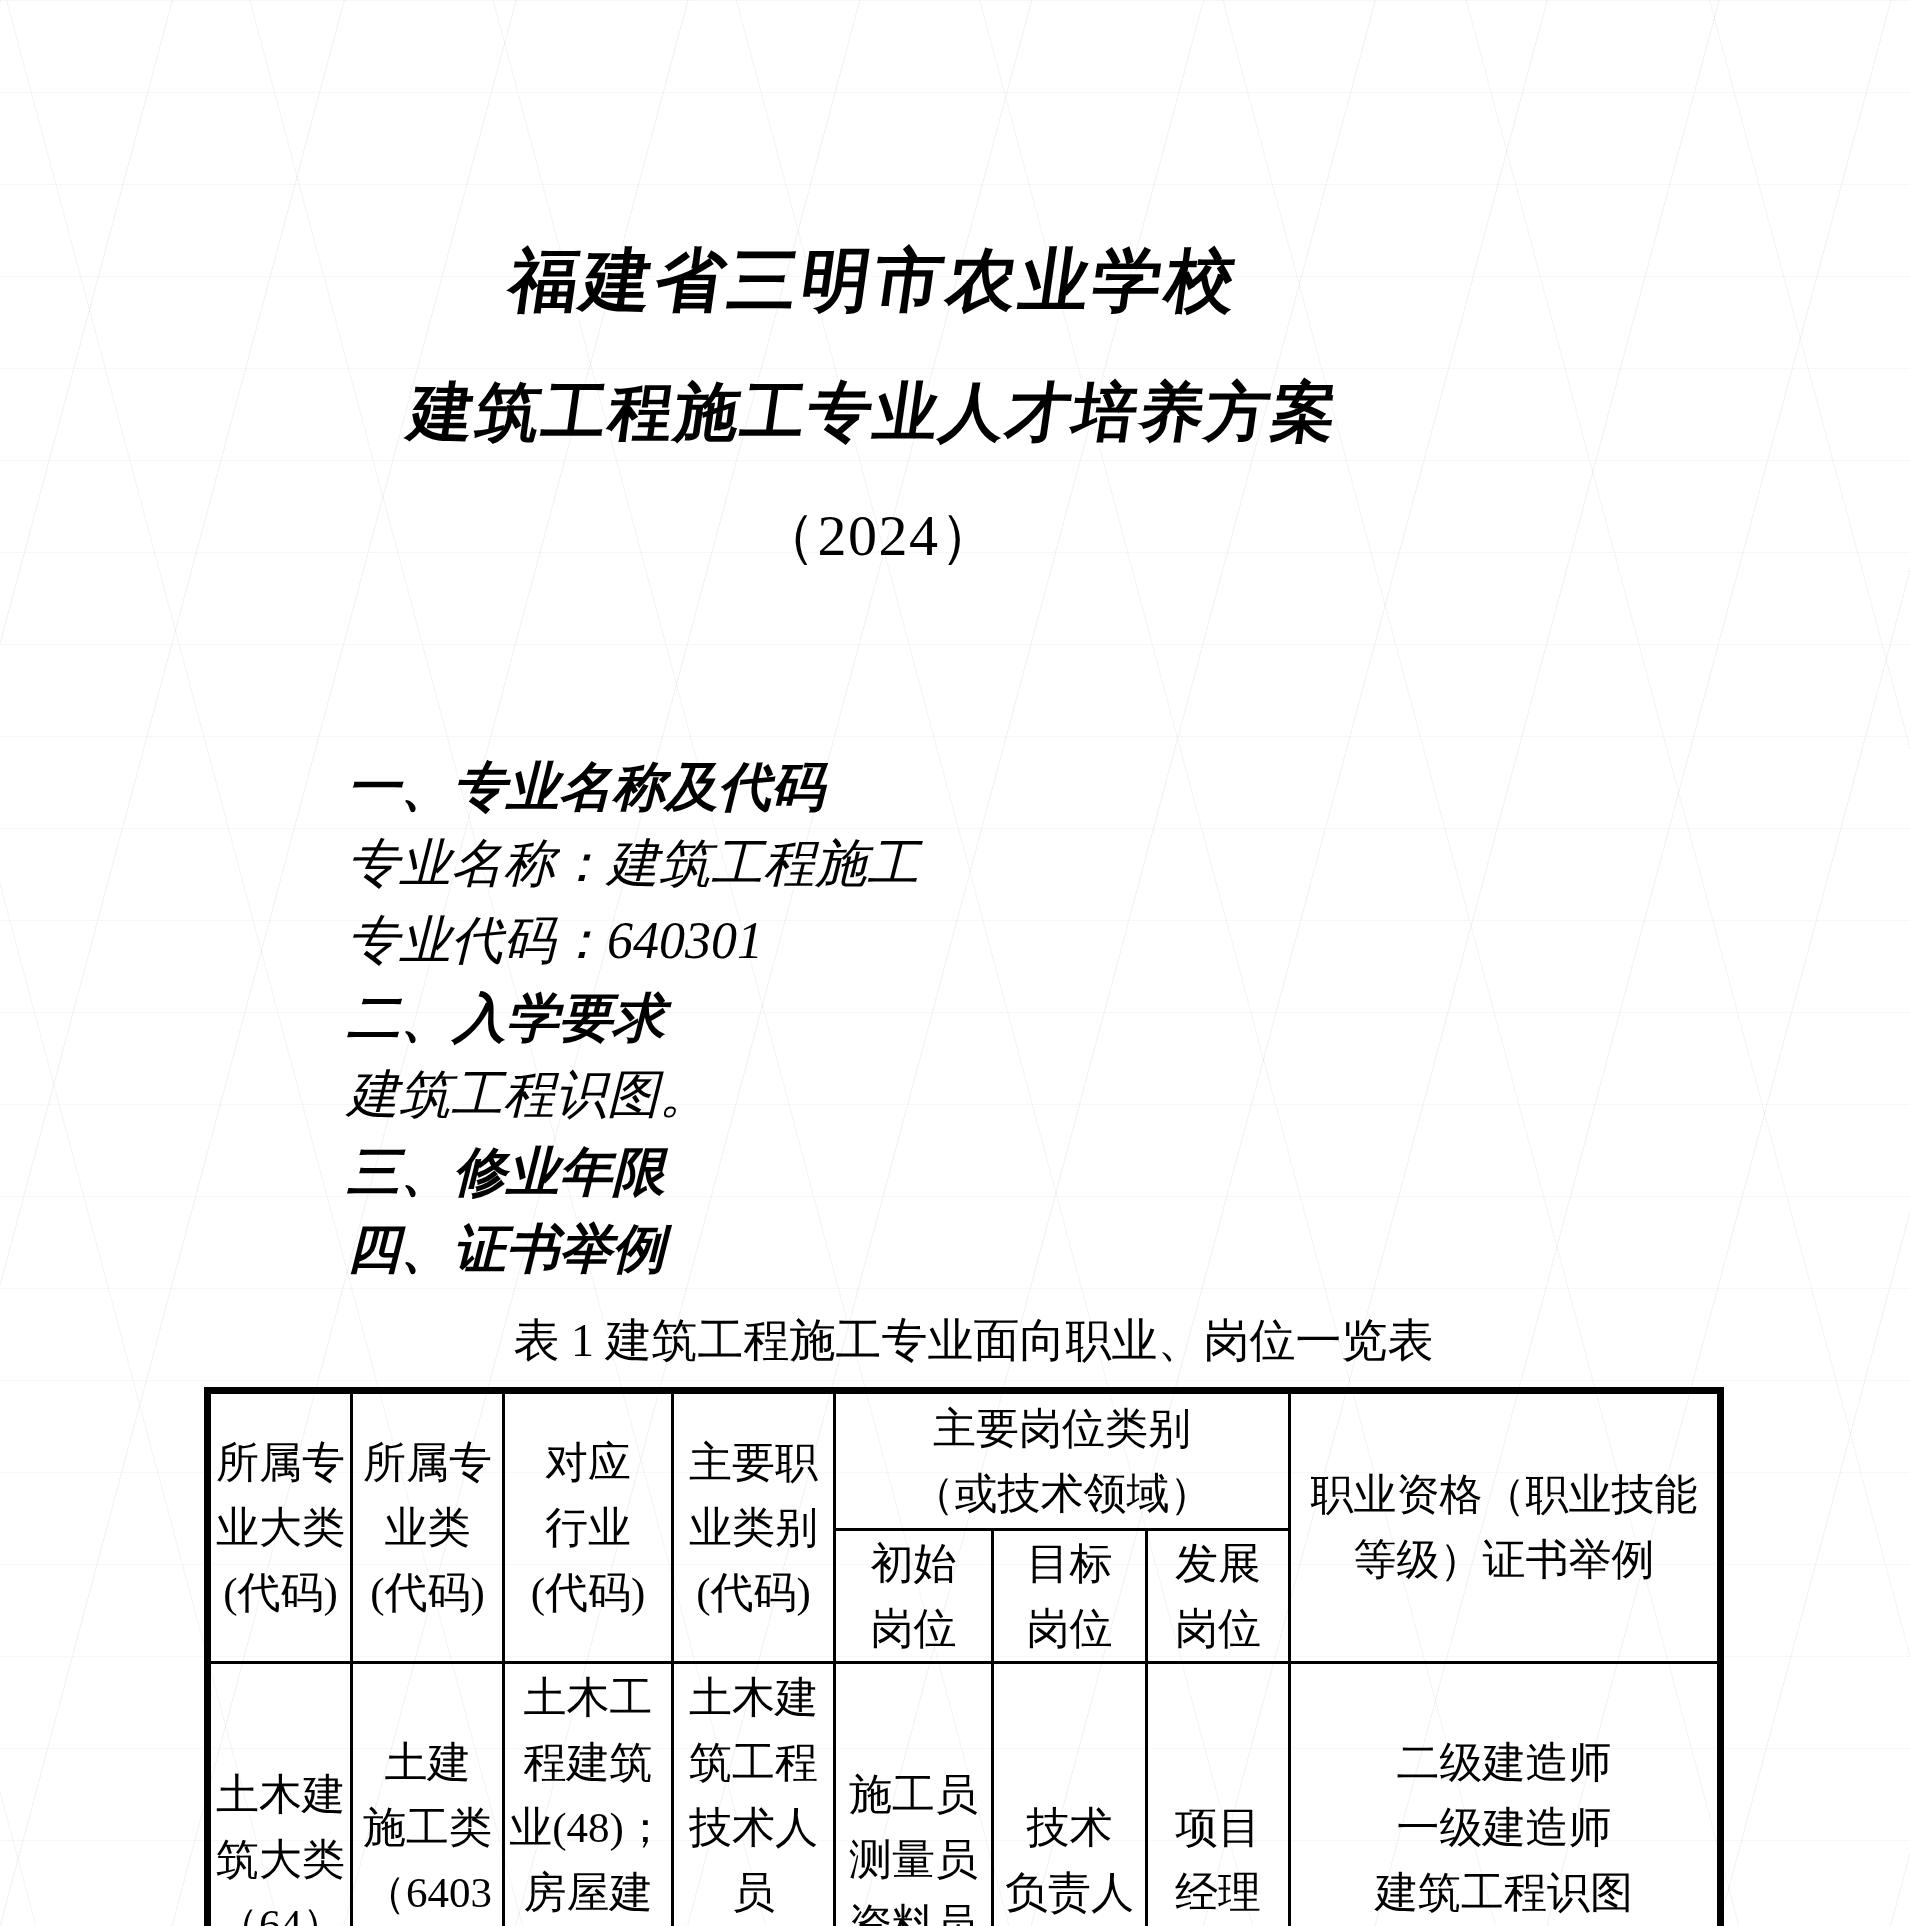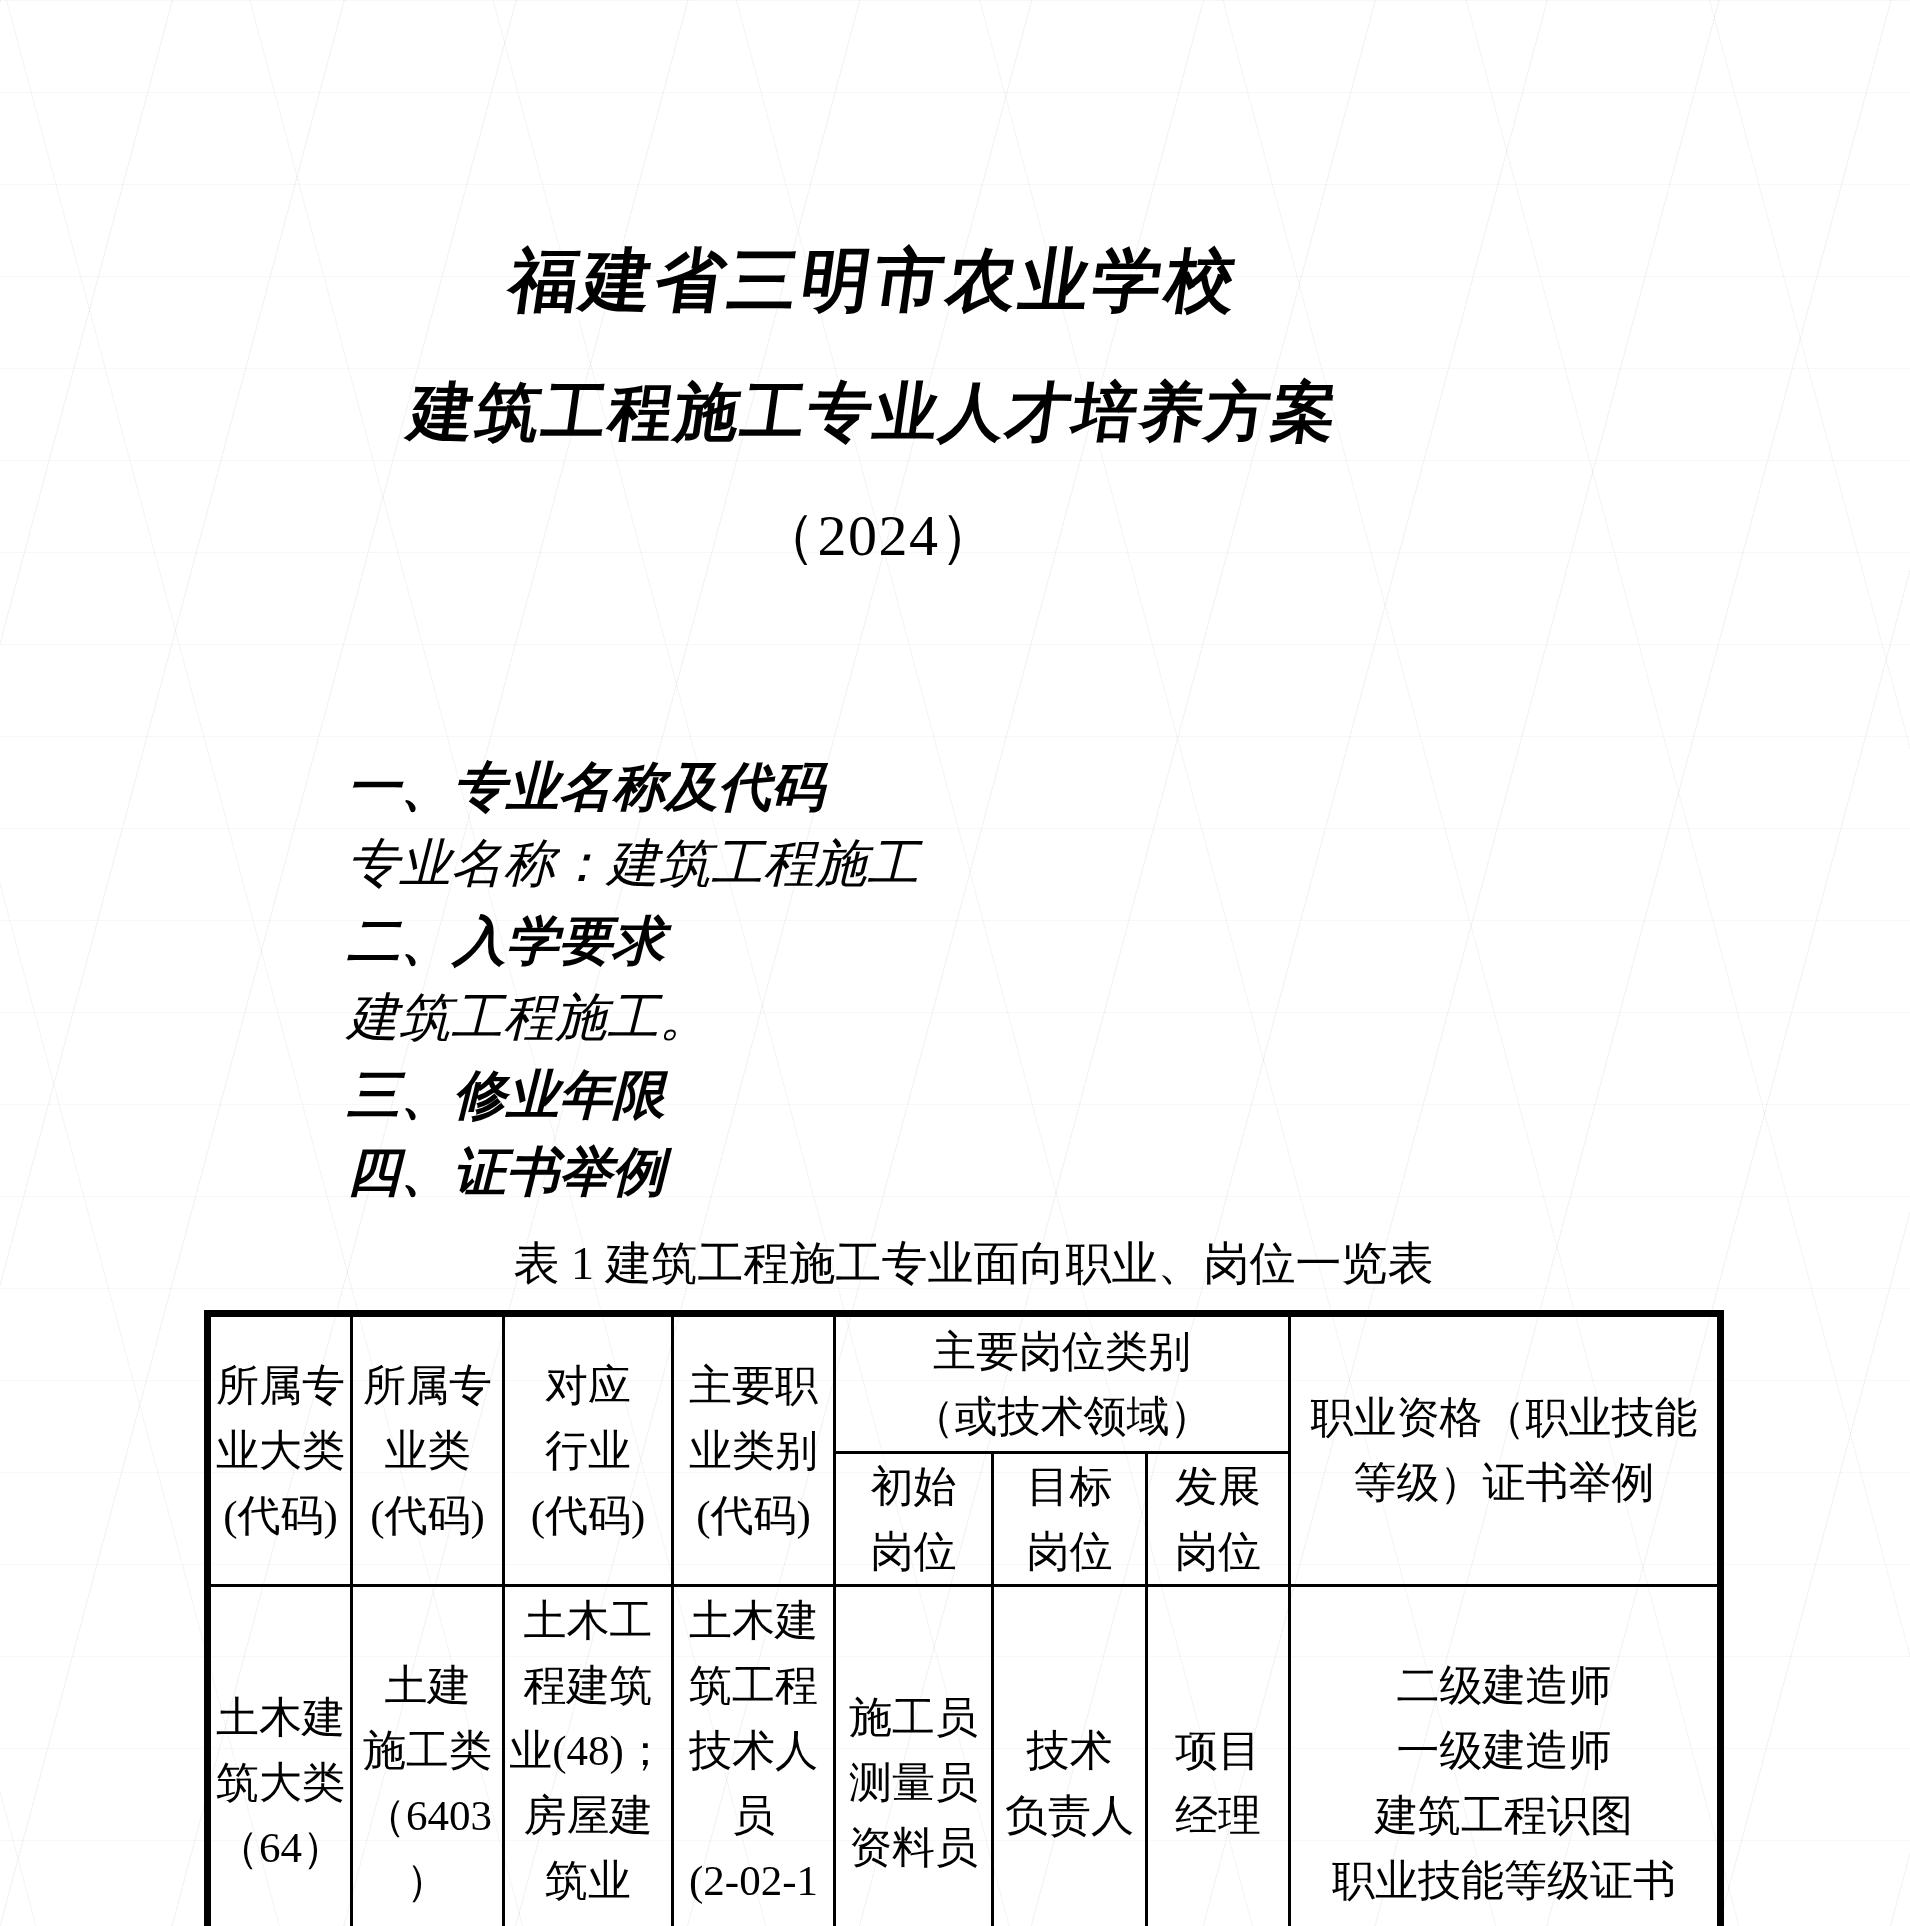--- a/index.html
+++ b/index.html
@@ -94,22 +94,23 @@
 
   <div class="title-block">
     <div class="title-1 calli">福建省三明市农业学校</div>
     <div class="title-2 calli">建筑工程施工专业人才培养方案</div>
     <div class="title-year">（2024）</div>
   </div>
 
   <div class="content">
     <div class="heading indent2">一、专业名称及代码</div>
     <div class="indent2">专业名称：建筑工程施工</div>
+    <div class="indent2">专业代码：640301</div>
     <div class="heading indent2">二、入学要求</div>
-    <div class="indent2">建筑工程施工。</div>
+    <div class="indent2">建筑工程识图。</div>
     <div class="heading indent2">三、修业年限</div>
     <div class="heading indent2">四、证书举例</div>
   </div>
 
   <div class="table-caption">表 1 建筑工程施工专业面向职业、岗位一览表</div>
 
   <table class="jobs">
     <colgroup>
       <col style="width:144px">
       <col style="width:152px">

